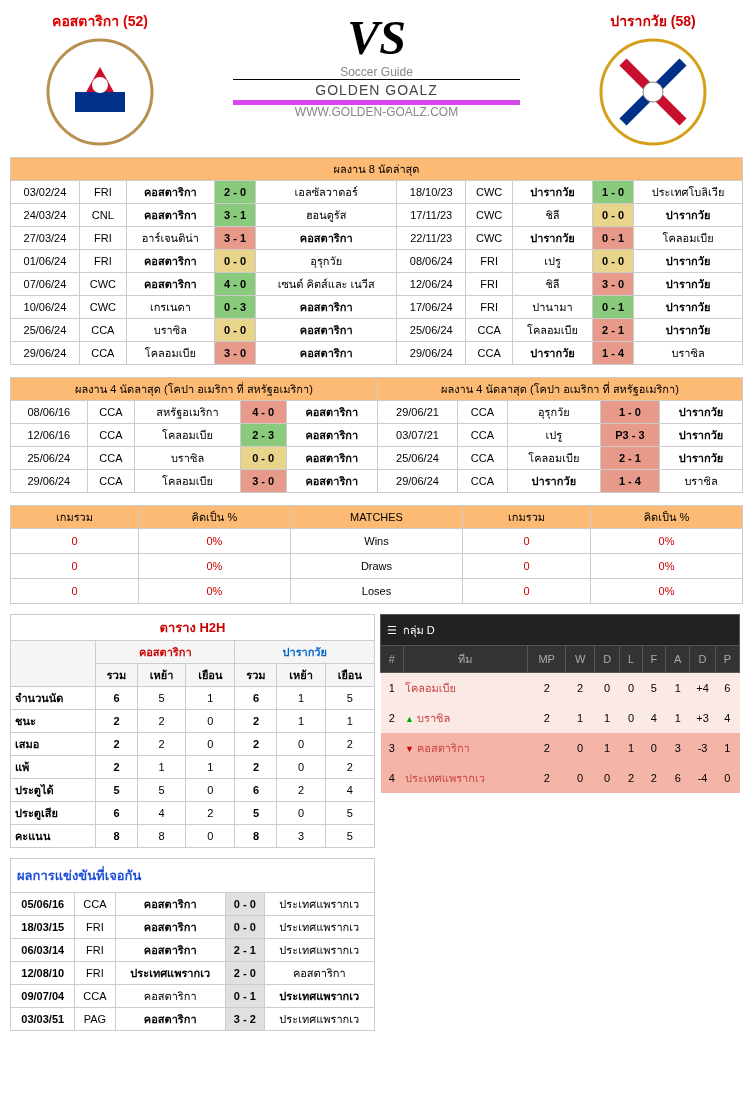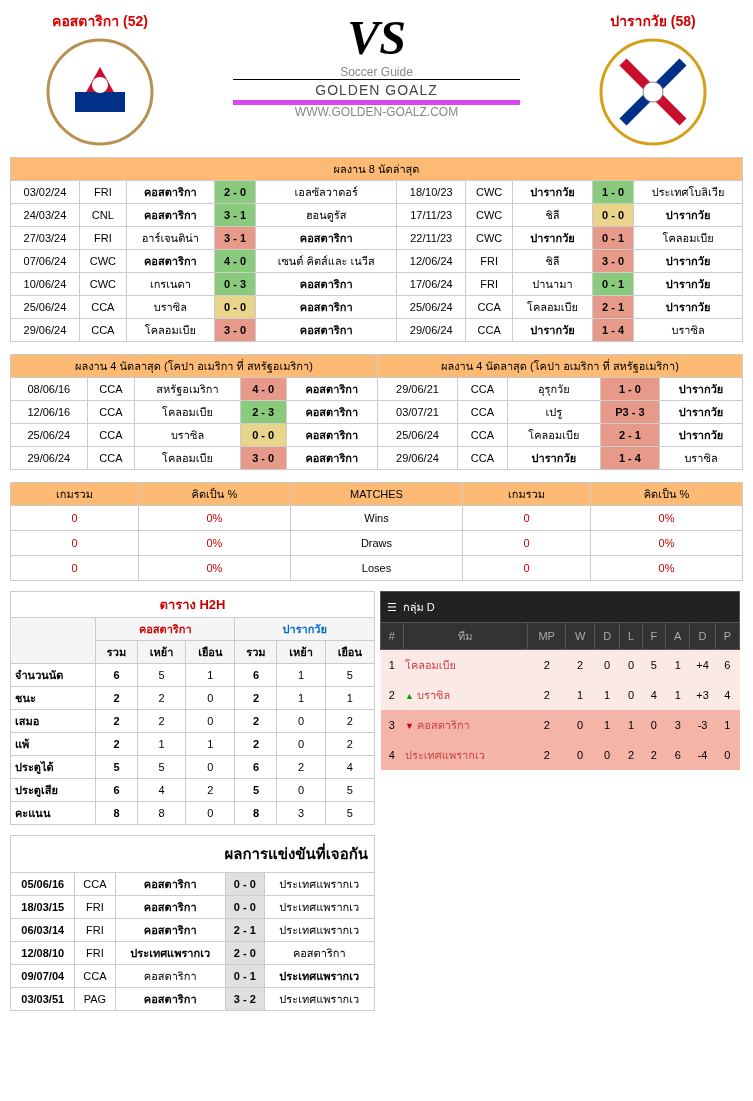--- a/index.html
+++ b/index.html
@@ -109,25 +109,25 @@
     color: #aaa;
   }
   .group-sub td { border: 1px solid #555; padding: 4px; }
   .group-row-light { background: #fbe9e6; }
   .group-row-dark { background: #f4b5a8; }
   .group-row-light td, .group-row-dark td { border: none; padding: 6px 2px; }
   .team-link { color: #c44; }
   .arrow-up { color: #0a0; font-size: 9px; }
   .arrow-down { color: #c00; font-size: 9px; }
   .encounters-title {
-    color: #000000;
+    color: #1d4ed8;
     font-weight: bold;
-    text-align: right;
+    text-align: left;
     padding: 6px;
-    font-size: 15px;
+    font-size: 13px;
   }
   .h2h-table th { background: #f5f5f5; font-weight: bold; }
   .nowrap { white-space: nowrap; }
 </style>
 </head>
 <body>
 
 
 
 
@@ -200,20 +200,32 @@
         <td class="">อาร์เจนติน่า</td>
         <td class="red bold nowrap">3 - 1</td>
         <td class="bold">คอสตาริกา</td>
         <td class="nowrap">22/11/23</td>
         <td class="">CWC</td>
         <td class="bold">ปารากวัย</td>
         <td class="red bold nowrap">0 - 1</td>
         <td class="">โคลอมเบีย</td>
       </tr>
       <tr>
+        <td class="nowrap">01/06/24</td>
+        <td class="">FRI</td>
+        <td class="bold">คอสตาริกา</td>
+        <td class="yellow bold nowrap">0 - 0</td>
+        <td class="">อุรุกวัย</td>
+        <td class="nowrap">08/06/24</td>
+        <td class="">FRI</td>
+        <td class="">เปรู</td>
+        <td class="yellow bold nowrap">0 - 0</td>
+        <td class="bold">ปารากวัย</td>
+      </tr>
+      <tr>
         <td class="nowrap">07/06/24</td>
         <td class="">CWC</td>
         <td class="bold">คอสตาริกา</td>
         <td class="green bold nowrap">4 - 0</td>
         <td class="">เซนต์ คิตส์และ เนวีส</td>
         <td class="nowrap">12/06/24</td>
         <td class="">FRI</td>
         <td class="">ชิลี</td>
         <td class="red bold nowrap">3 - 0</td>
         <td class="bold">ปารากวัย</td>

